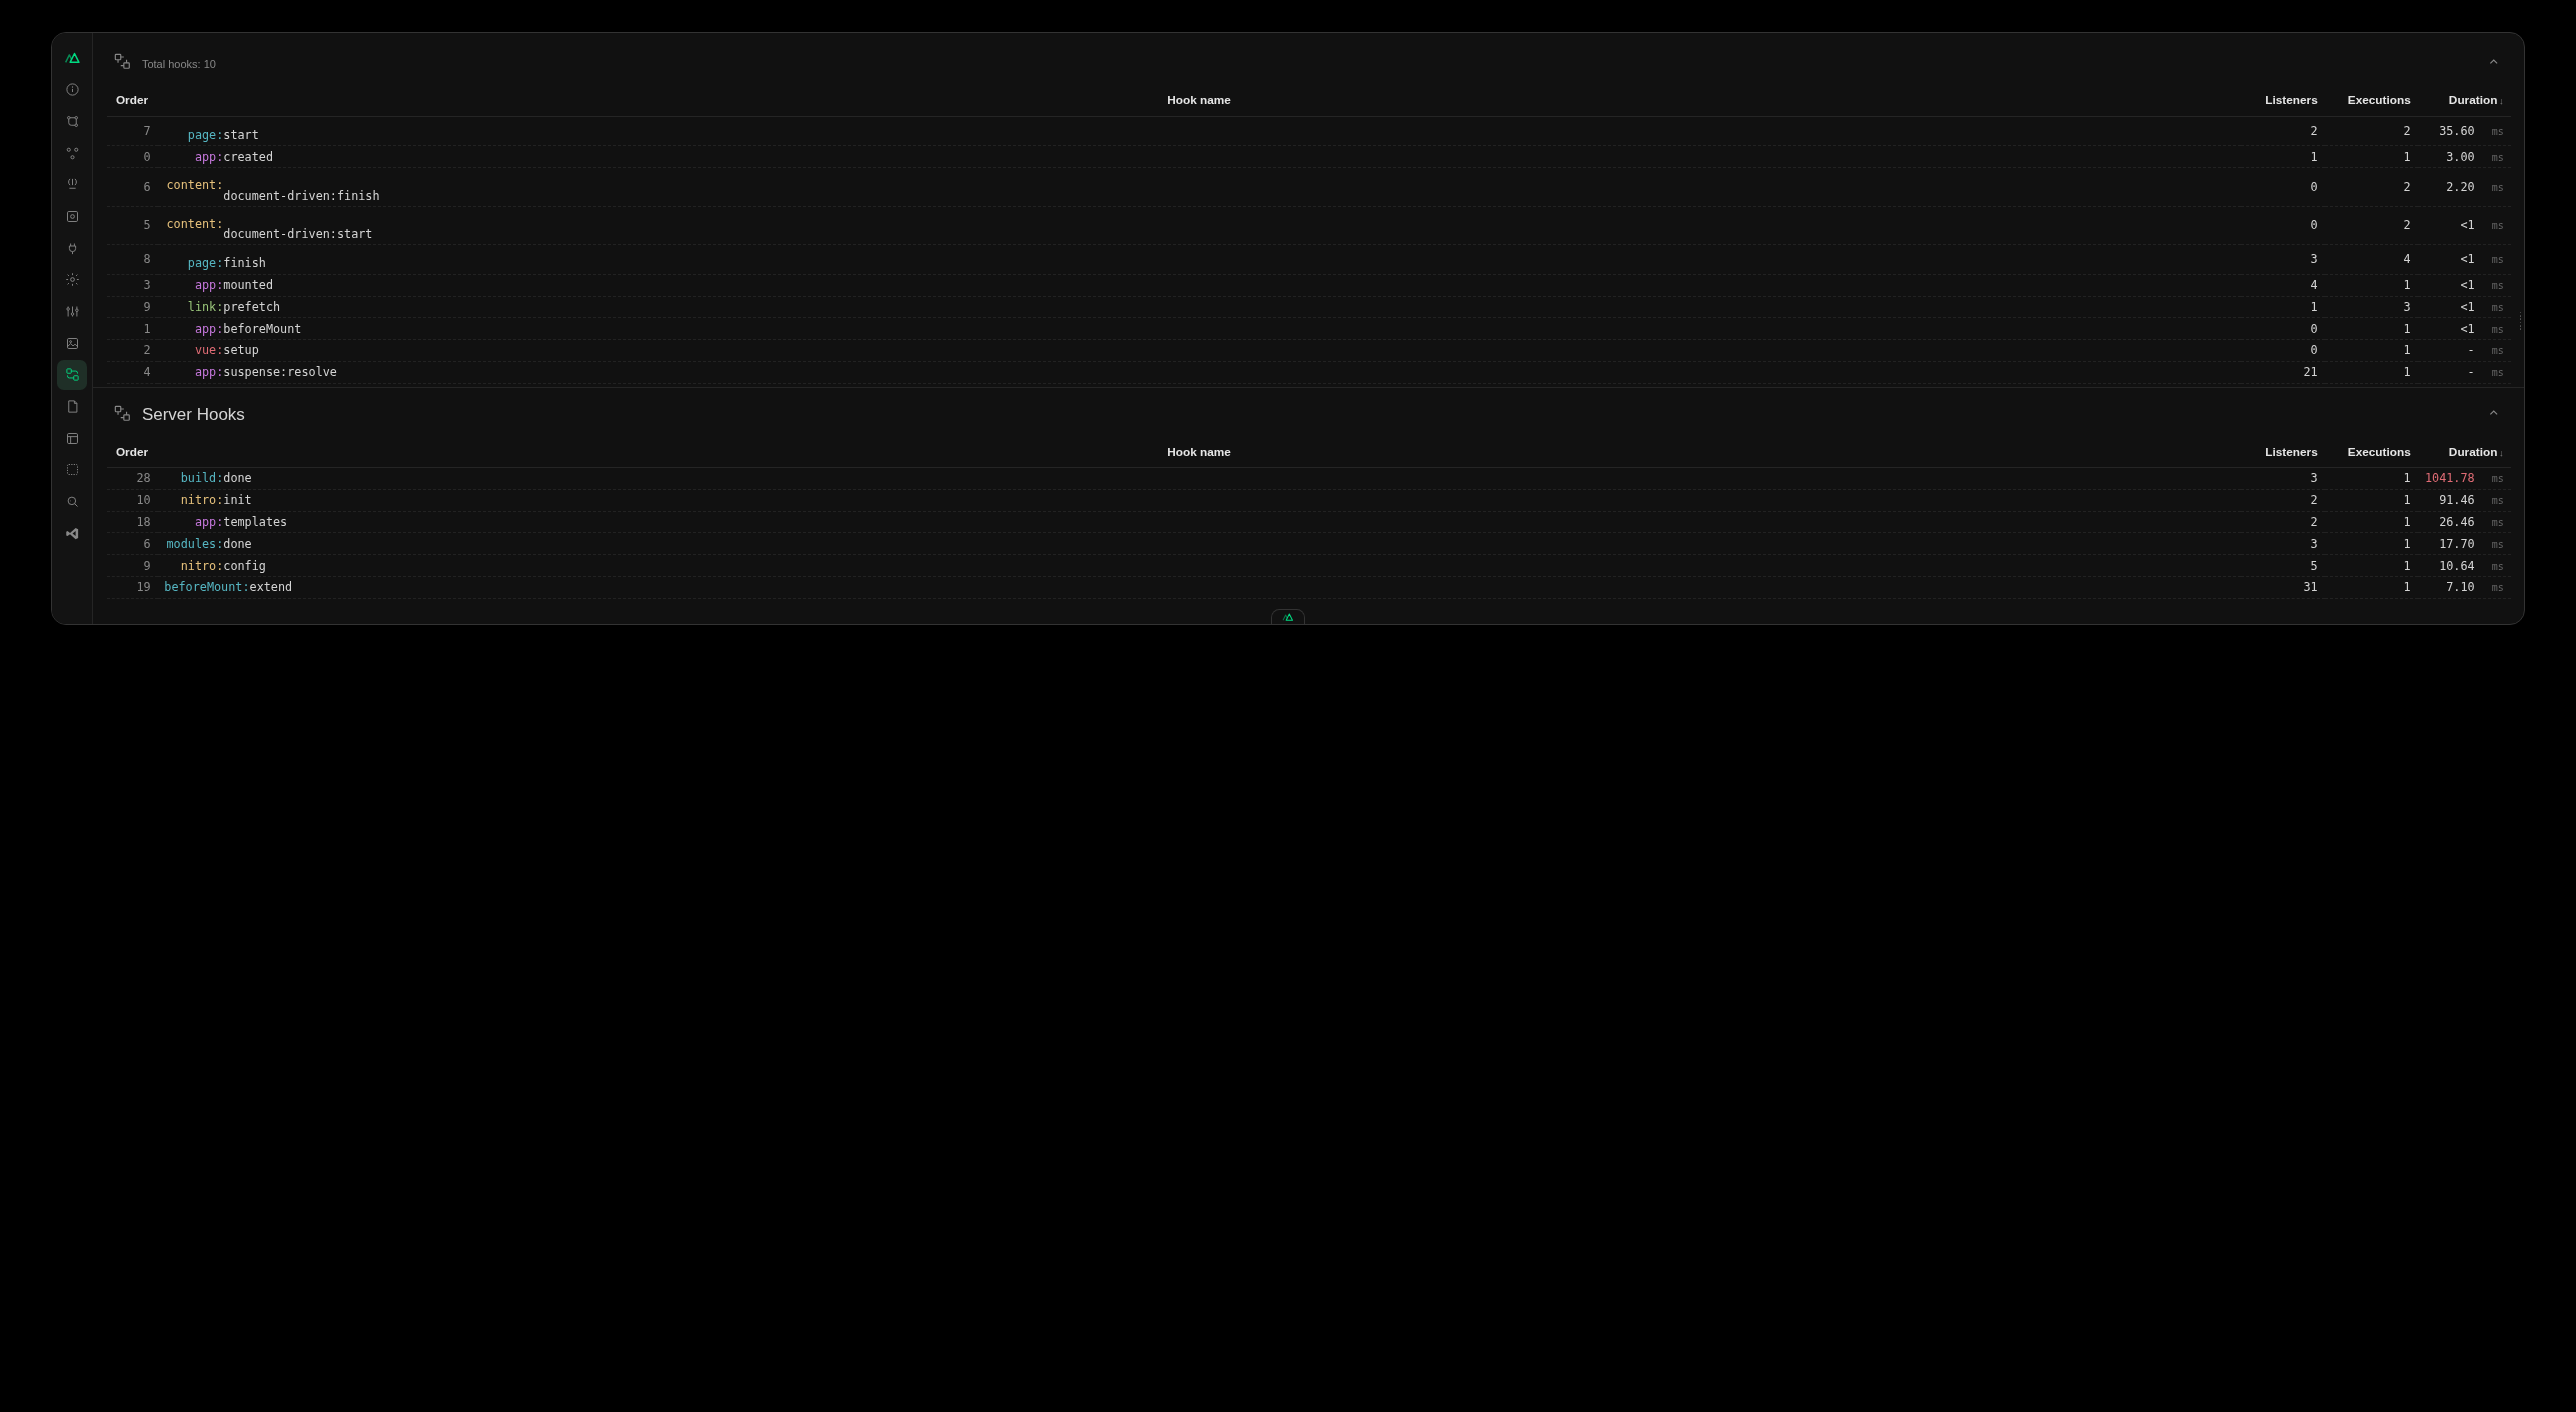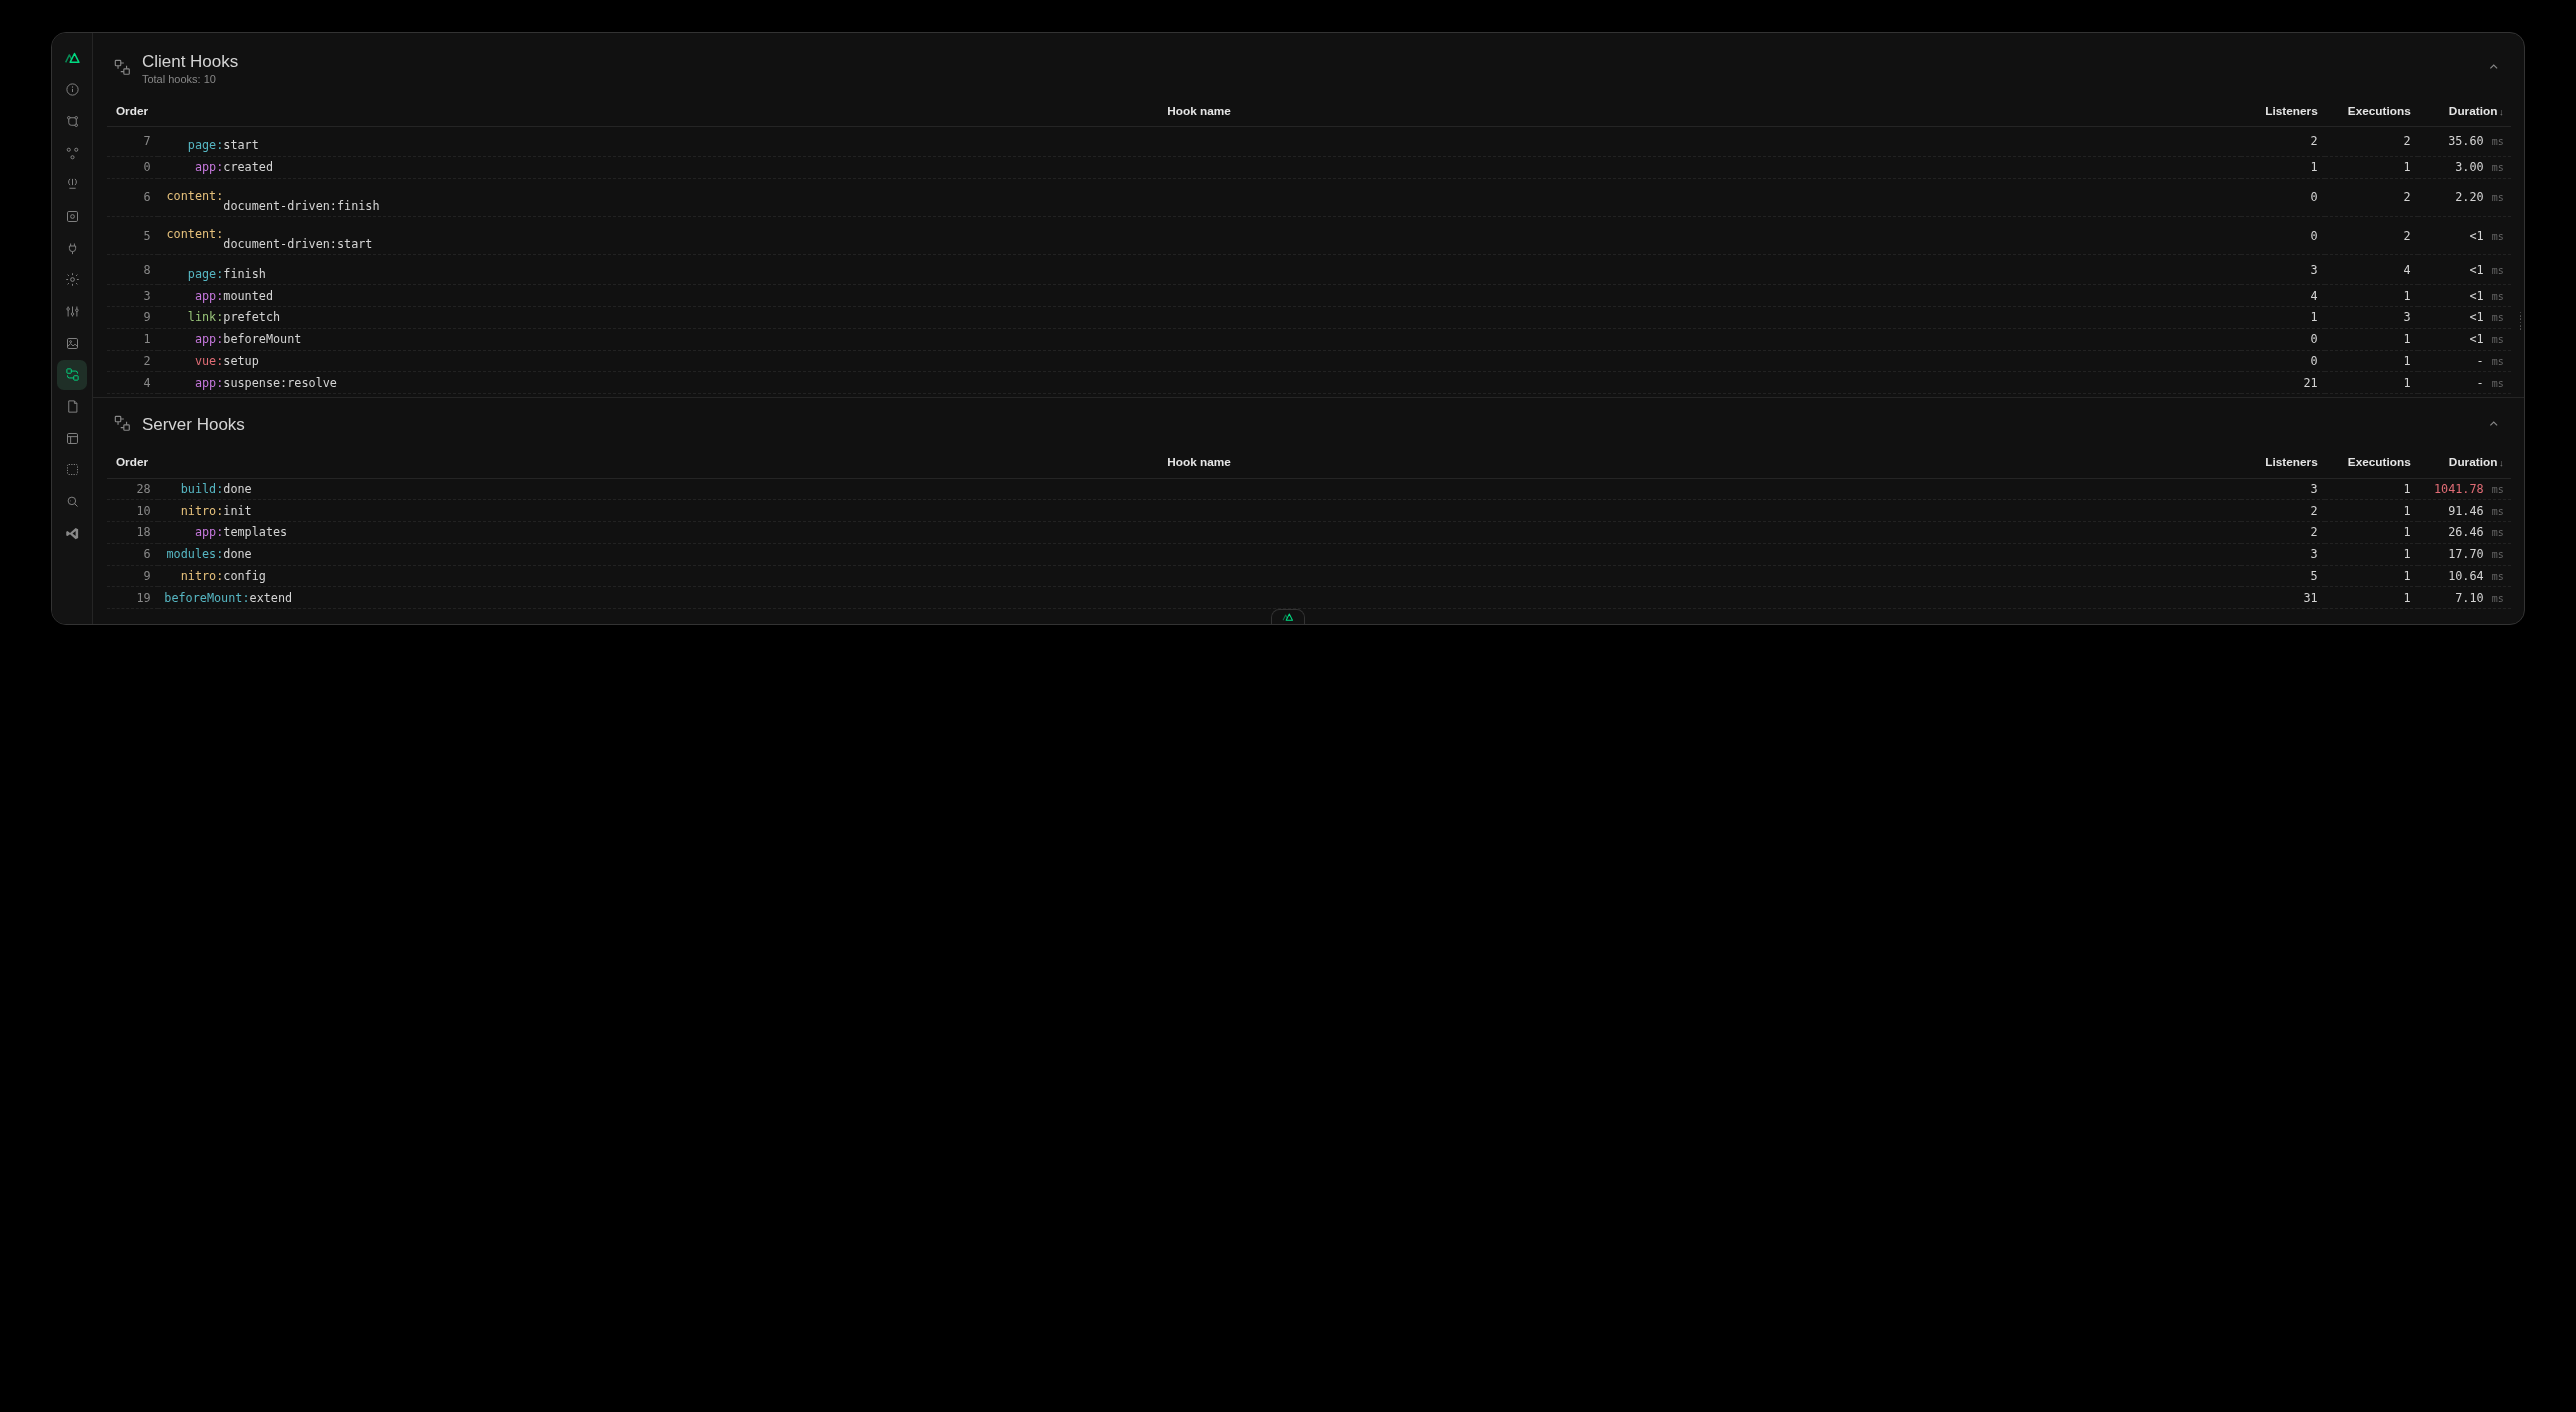--- a/index.html
+++ b/index.html
@@ -88,21 +88,21 @@
 .prefix.link { color: #98c379; }
 .prefix.vue { color: #e06c75; }
 .prefix.build { color: #56b6c2; }
 .prefix.nitro { color: #e5c07b; text-align: right; }
 .prefix.modules { color: #56b6c2; }
 .prefix.components { color: #56b6c2; }
 .hook-suffix { color: #d4d4d4; }
 td.num { text-align: right; color: #d4d4d4; font-family: ui-monospace, 'SF Mono', Menlo, monospace; }
 .dur-val { }
 .dur-val.danger { color: #e06c75; }
-.dur-unit { color: #666; font-size: 10px; margin-left: 8px; }
+.dur-unit { color: #666; font-size: 10px; margin-left: 17px; }
 .sort-arrow { font-size: 9.3px; color: #888; margin-left: 1.7px; }
 .bottom-logo {
   position: absolute;
   bottom: 0;
   left: 50%;
   transform: translateX(-50%);
   width: 34px;
   height: 15px;
   background: #111;
   border: 0.8px solid #333;
@@ -248,21 +248,20 @@
       <div class="section">
         <div class="section-header">
           <span class="section-icon">
             <svg width="18.6" height="18.6" viewBox="0 0 24 24" fill="none" stroke="currentColor" stroke-width="1.5">
                 <rect x="3" y="3" width="7" height="7" rx="1"></rect>
                 <rect x="14" y="14" width="7" height="7" rx="1"></rect>
                 <path d="M10 6.5h4M6.5 10v4M17.5 14v-4M14 17.5h-4"></path>
               </svg>
           </span>
           <div class="section-title-block">
-            <div class="section-title">Client Hooks</div>
             <div class="section-subtitle">Total hooks: 10</div>
           </div>
           <span class="collapse-btn">
             <svg width="13.5" height="13.5" viewBox="0 0 24 24" fill="none" stroke="currentColor" stroke-width="2">
                 <polyline points="18 15 12 9 6 15"></polyline>
               </svg>
           </span>
         </div>
         <table>
           <colgroup>

